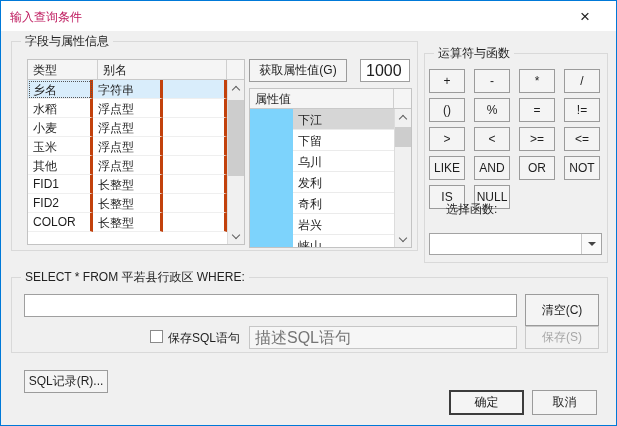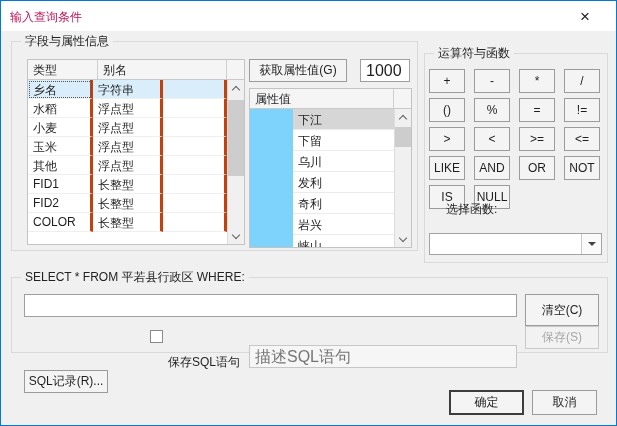--- a/index.html
+++ b/index.html
@@ -40,35 +40,35 @@
   .vl-body { display:flex; flex:1; min-height:0; }
   .vl-items { flex:1; overflow:hidden; }
   .vrow { height:21px; padding:3px 5px; border-bottom:1px solid #ebebeb; background:#fff; white-space:nowrap; overflow:hidden;margin-left:43px; }
   .vrow.sel { background:#d6d6d6; }
   
   .btn { position:absolute; background:#f4f4f4; border:1px solid #9b9b9b; color:#1e1e1e;
          display:flex; align-items:center; justify-content:center; font-size:12px; white-space:nowrap; }
   .btn.disabled { border-color:#c9c9c9; color:#a7a7a7; background:#f2f2f2; }
   .btn.default { border:2px solid #3c3c3c; }
   .tinput { position:absolute; background:#fff; border:1px solid #9f9f9f; font-size:16px; padding:2px 5px; color:#1e1e1e; }
-  .tinput.dim { background:#f6f6f6; border-color:#c6c6c6; color:#a8a8a8;margin-top:19px; }
+  .tinput.dim { background:#f6f6f6; border-color:#c6c6c6; color:#a8a8a8; }
   
   .oprow { position:absolute; left:4px; display:flex; gap:9px; }
   .opbtn { position:static; width:36px; height:24px; }
   .fn-label { position:absolute; left:7px; top:147px;margin-left:14px; }
   .combo { position:absolute; left:4px; top:179px; width:173px; height:22px; background:#fff;
            border:1px solid #a3a3a3; display:flex; }
   .combo-field { flex:1; }
   .combo-btn { width:20px; border-left:1px solid #c9c9c9; background:#fafafa;
                display:flex; align-items:center; justify-content:center; }
   .tri-down { width:0; height:0; border-left:4px solid transparent; border-right:4px solid transparent;
               border-top:4px solid #444; }
   
   .cb { position:absolute; width:13px; height:13px; background:#fff; border:1px solid #8a8a8a; }
-  .cb-label { position:absolute; white-space:nowrap;margin-top:24px; }
+  .cb-label { position:absolute; white-space:nowrap; }
 </style>
 </head>
 <body>
 
 <div class="dlg">
 
   <div class="titlebar">
     <div class="title">输入查询条件</div>
     <div class="closebox">
       <span class="close-x">×</span>

